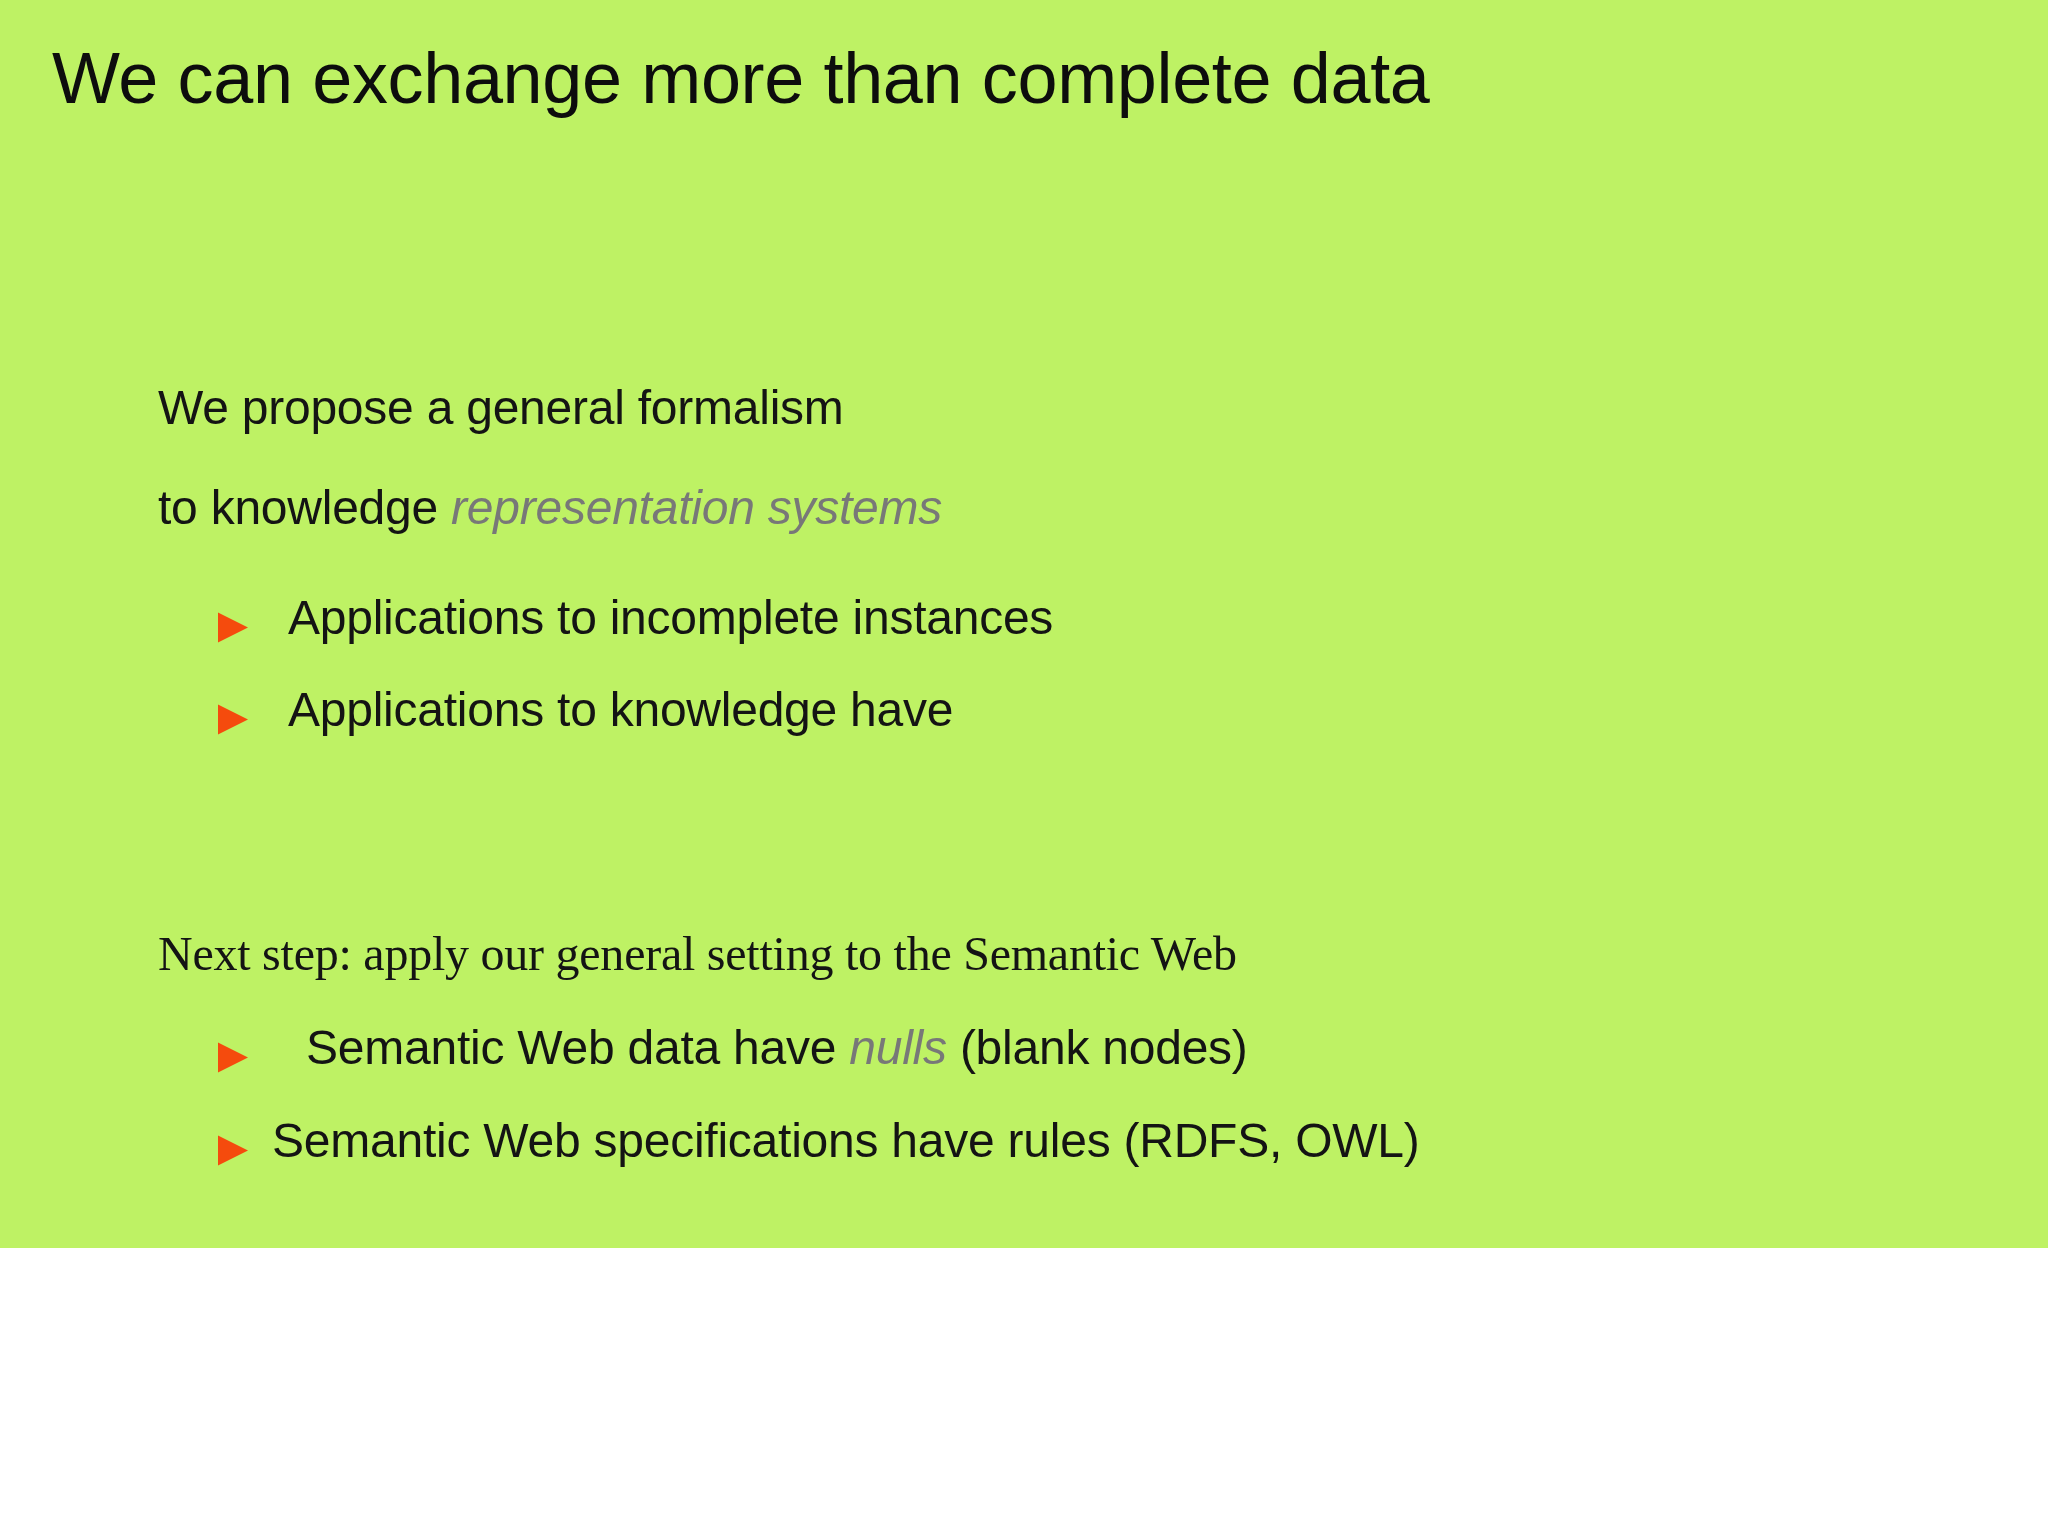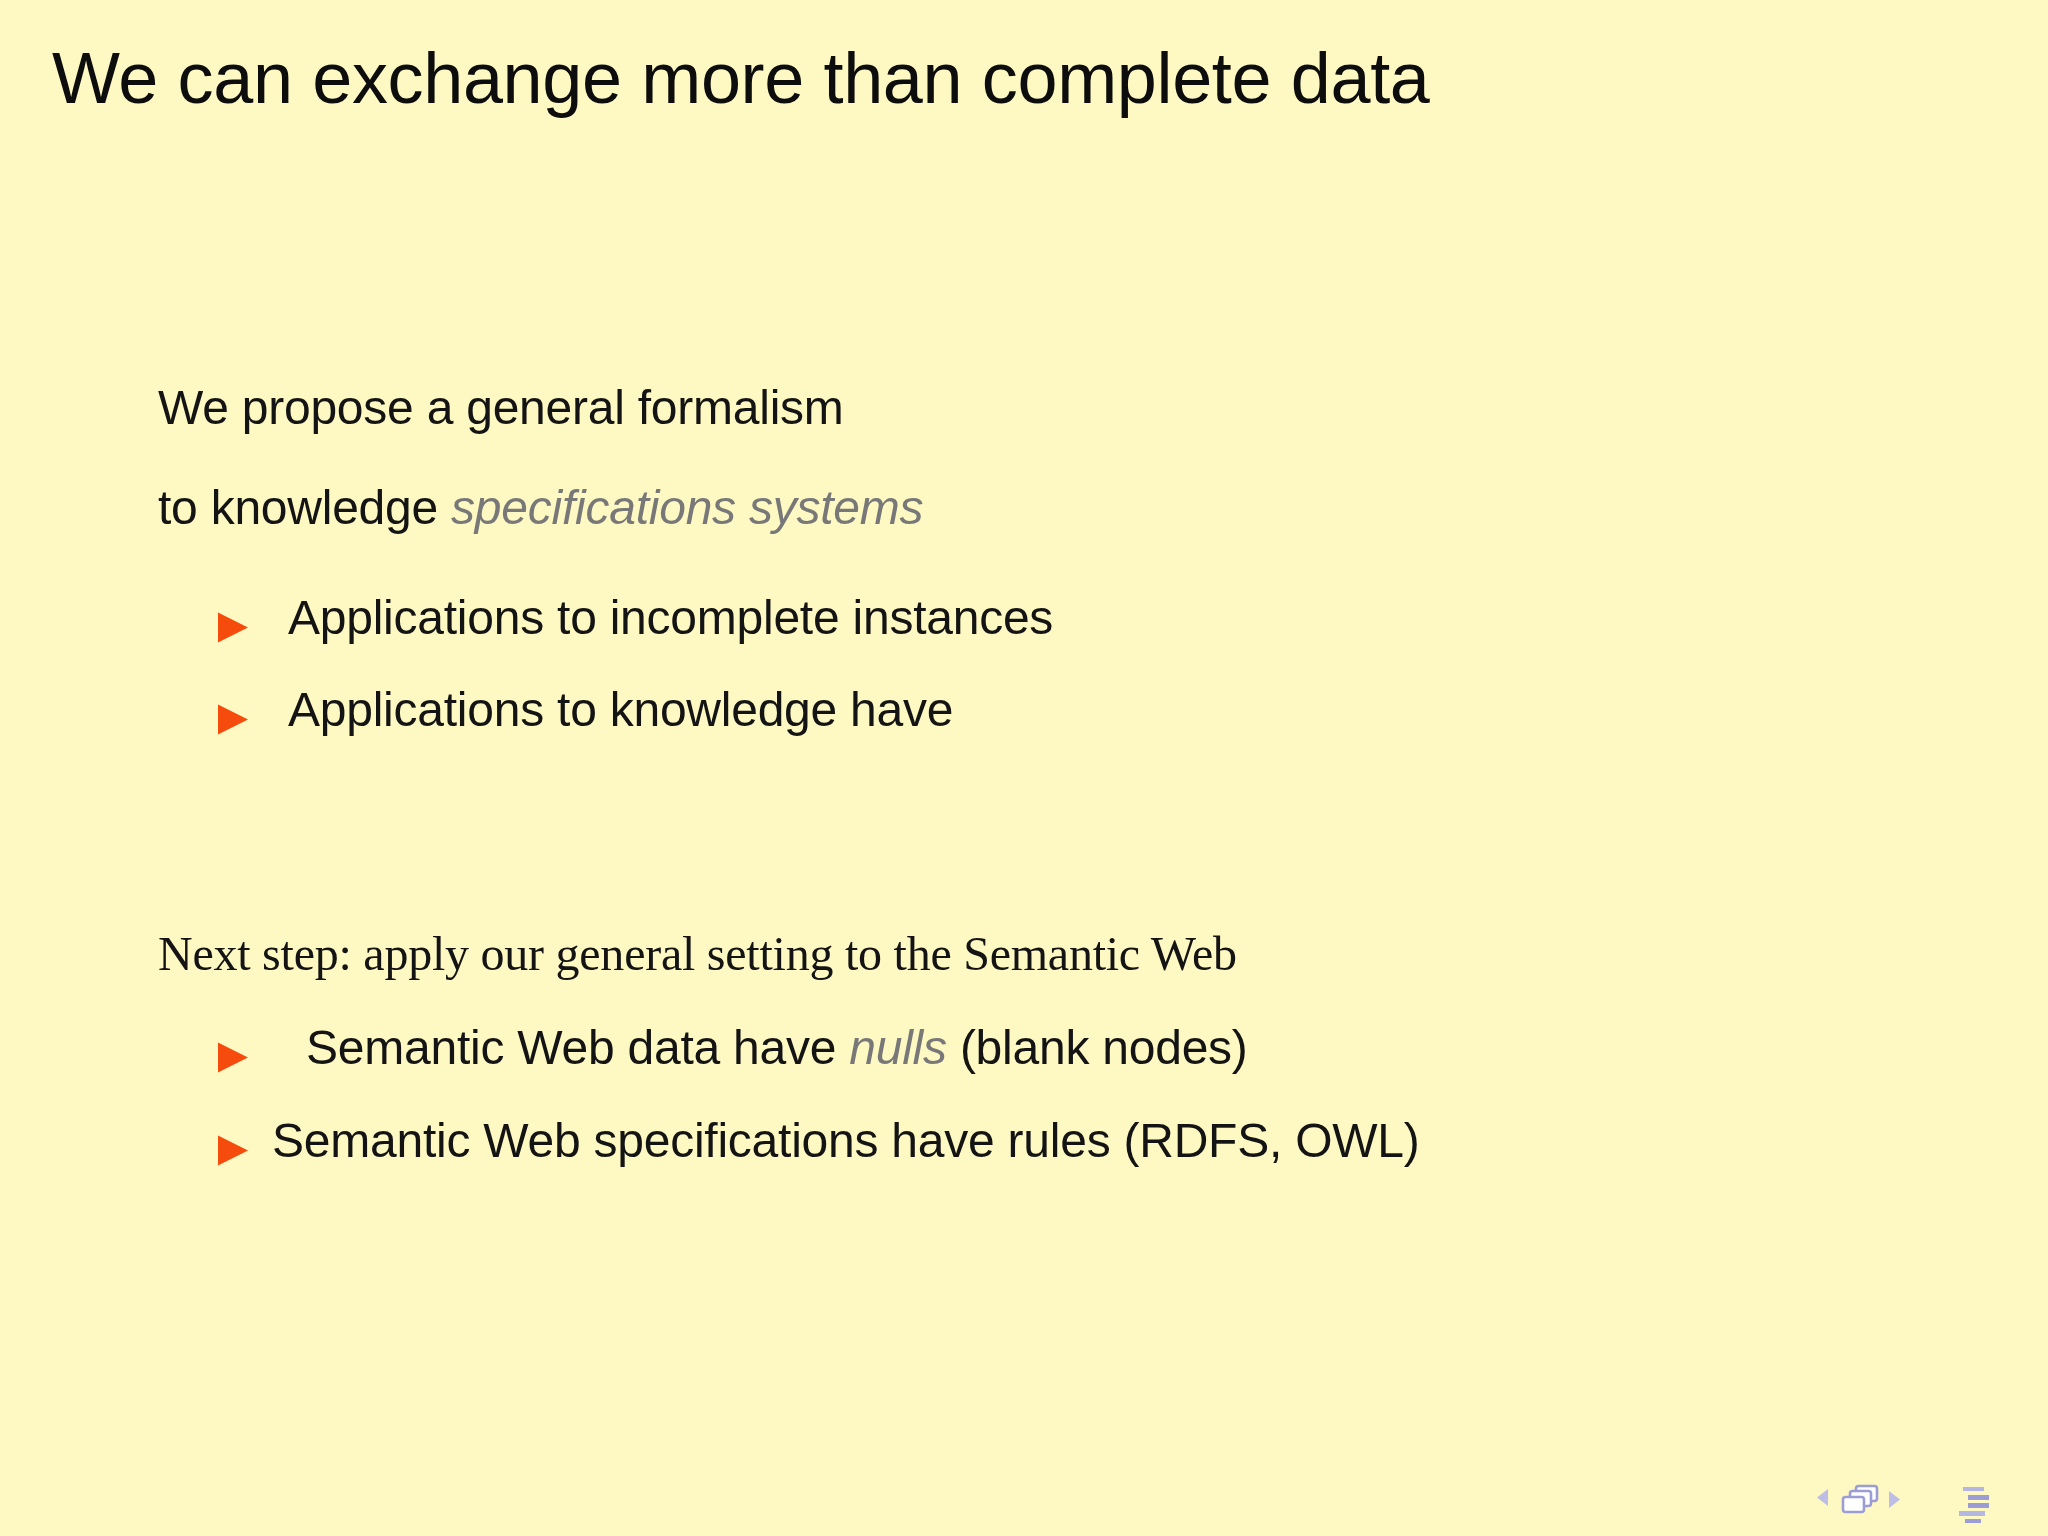--- a/index.html
+++ b/index.html
@@ -1,20 +1,20 @@
 <!DOCTYPE html>
 <html><head>
 <meta charset="utf-8">
 <style>
   html, body { margin: 0; padding: 0; background: #ffffff; }
   #slide {
     position: relative;
     width: 2048px;
-    height: 1536px;
-    background: #fef9c3;
+    height: 1248px;
+    background: #bef264;
     overflow: hidden;
     font-family: "Liberation Sans", "DejaVu Sans", sans-serif;
     color: #141414;
   }
   .t {
     position: absolute;
     white-space: nowrap;
     line-height: 1;
     letter-spacing: -0.005em;
   }
@@ -44,21 +44,21 @@
 <body>
 
 <div id="slide">
 
   <div class="t title">We can exchange more than complete data</div>
 
   <div class="t body" style="left:158px; top:384px;">
     <span>We propose a general formalism</span>
   </div>
   <div class="t body" style="left:158px; top:484px;">
-    <span>to knowledge </span><span class="emph">specifications systems</span>
+    <span>to knowledge </span><span class="emph">representation systems</span>
   </div>
 
   <svg class="bullet-tri" style="left:218px; top:612px;" viewBox="0 0 10 10">
     <polygon points="0,0 10,5 0,10" fill="#F54B0D"></polygon>
   </svg>
   <div class="t body" style="left:288px; top:594px;">Applications to incomplete instances</div>
 
   <svg class="bullet-tri" style="left:218px; top:704px;" viewBox="0 0 10 10">
     <polygon points="0,0 10,5 0,10" fill="#F54B0D"></polygon>
   </svg>

